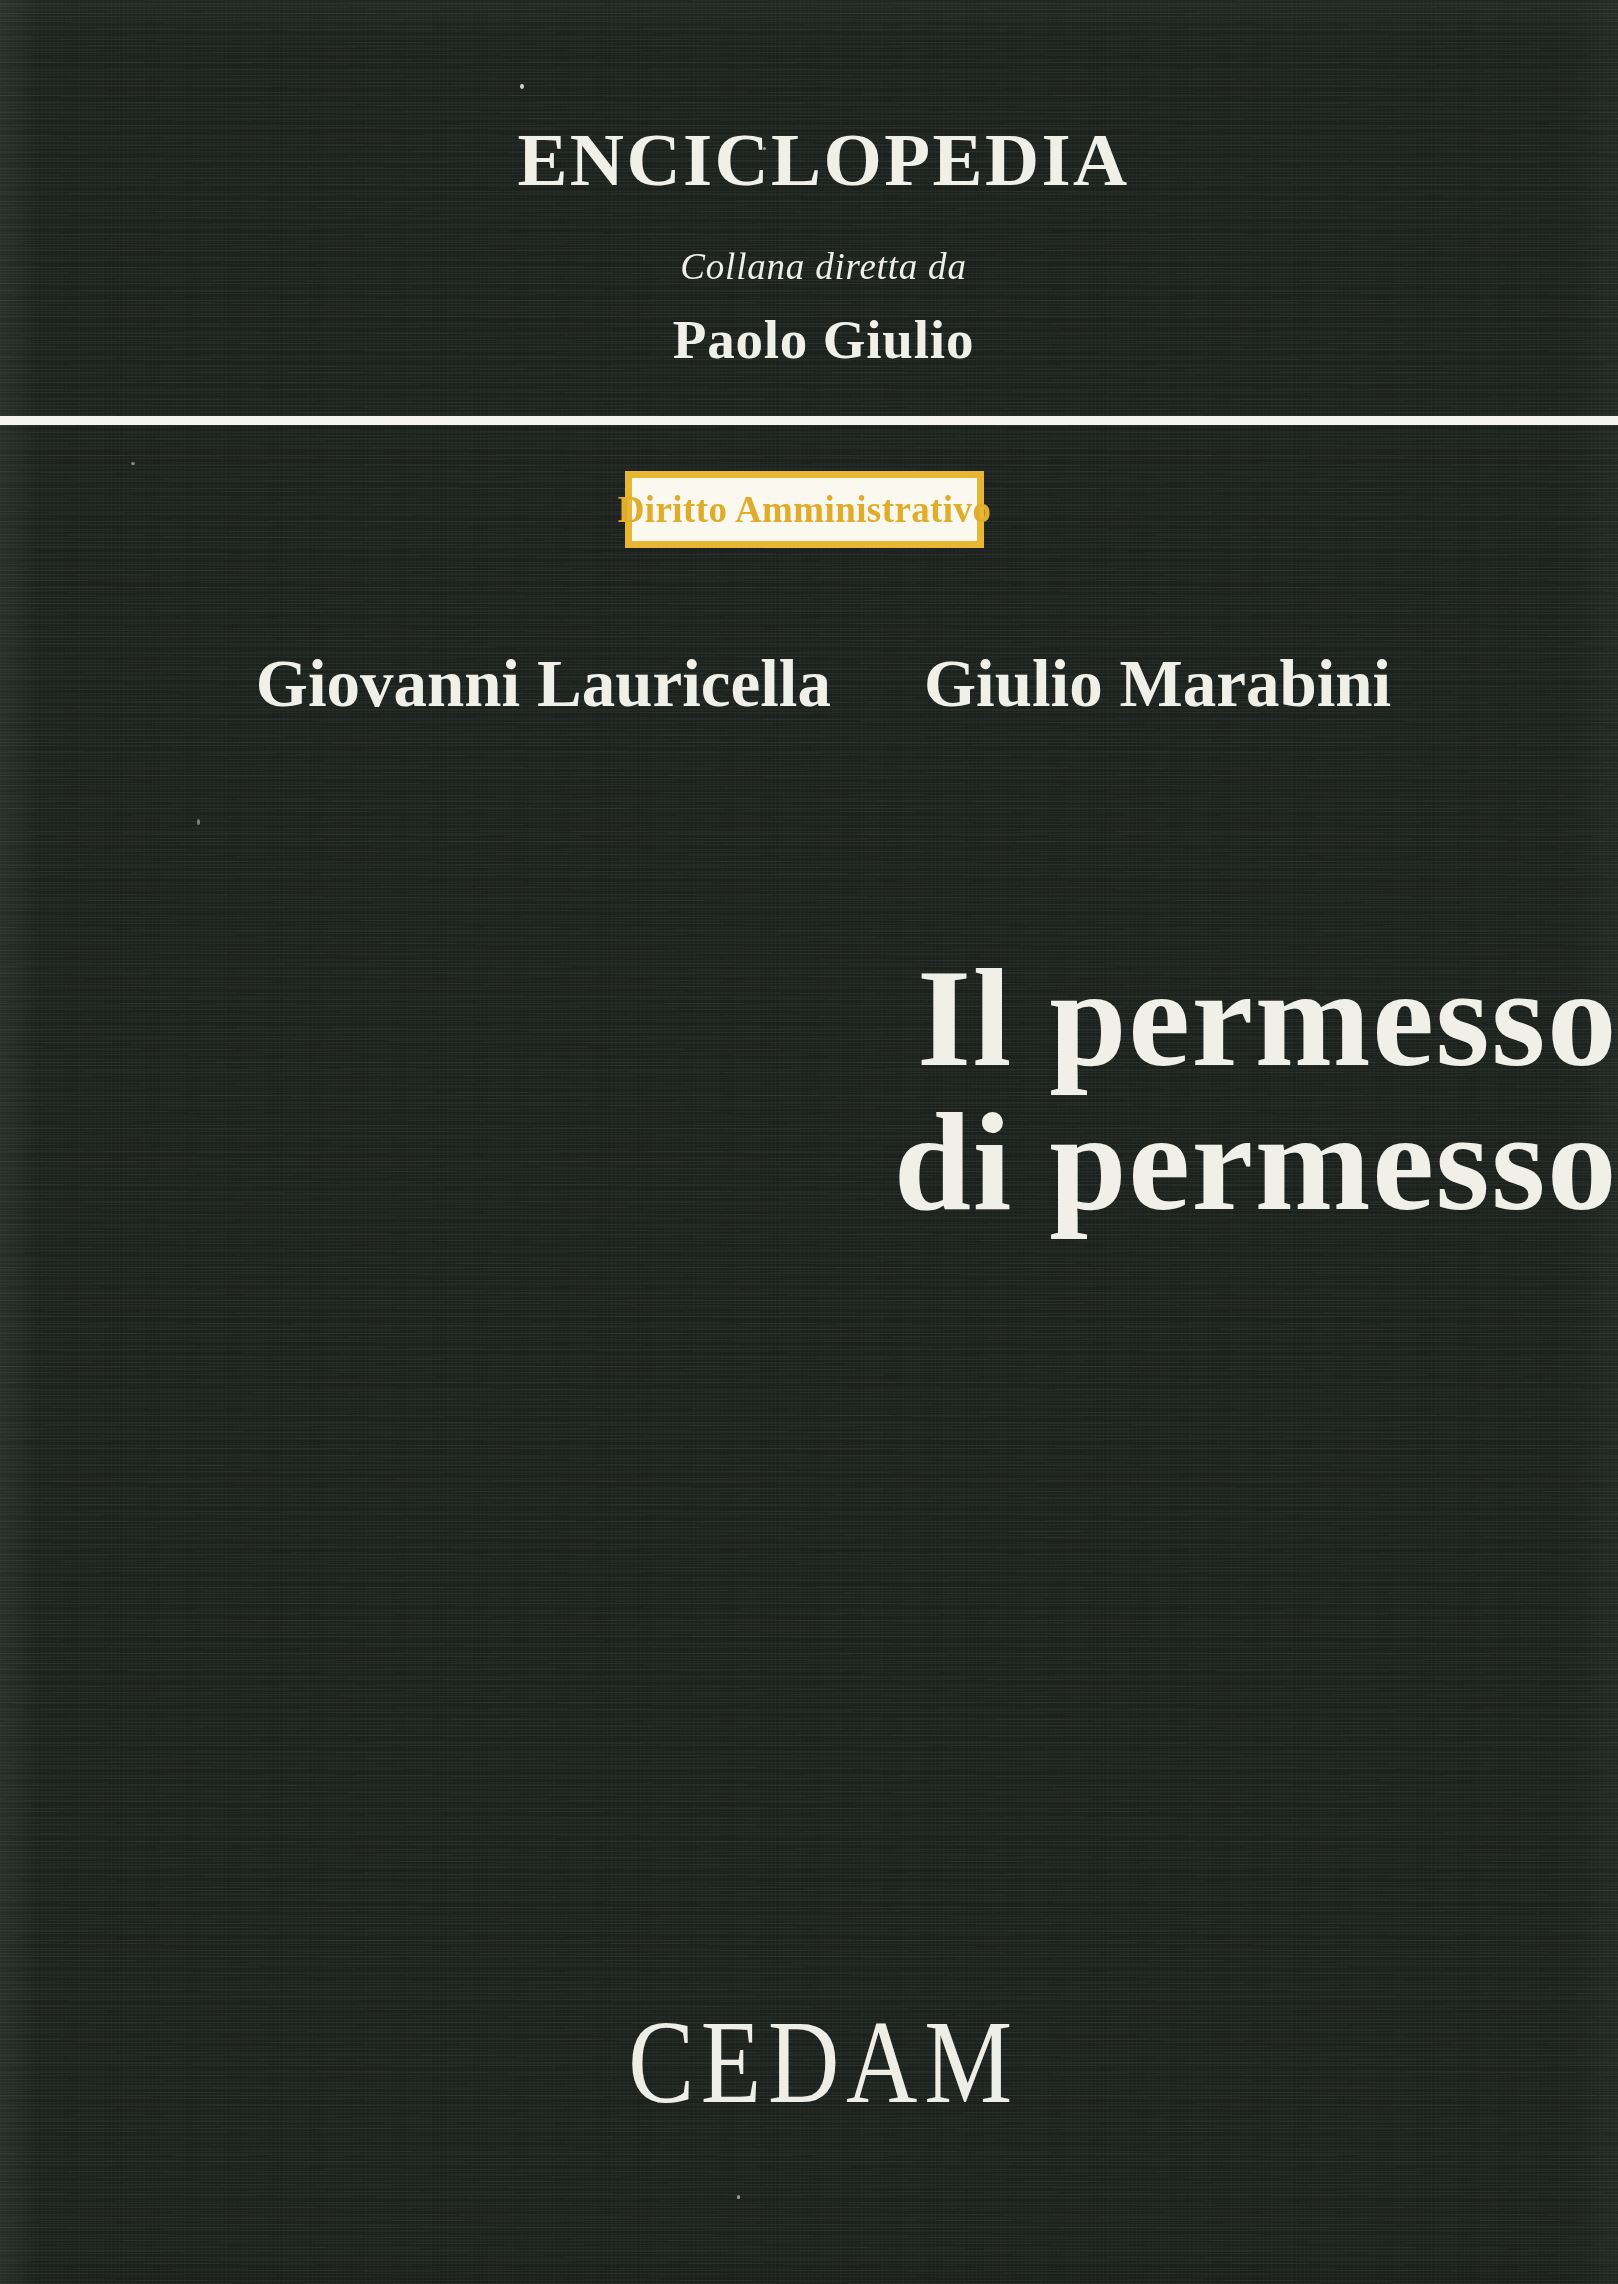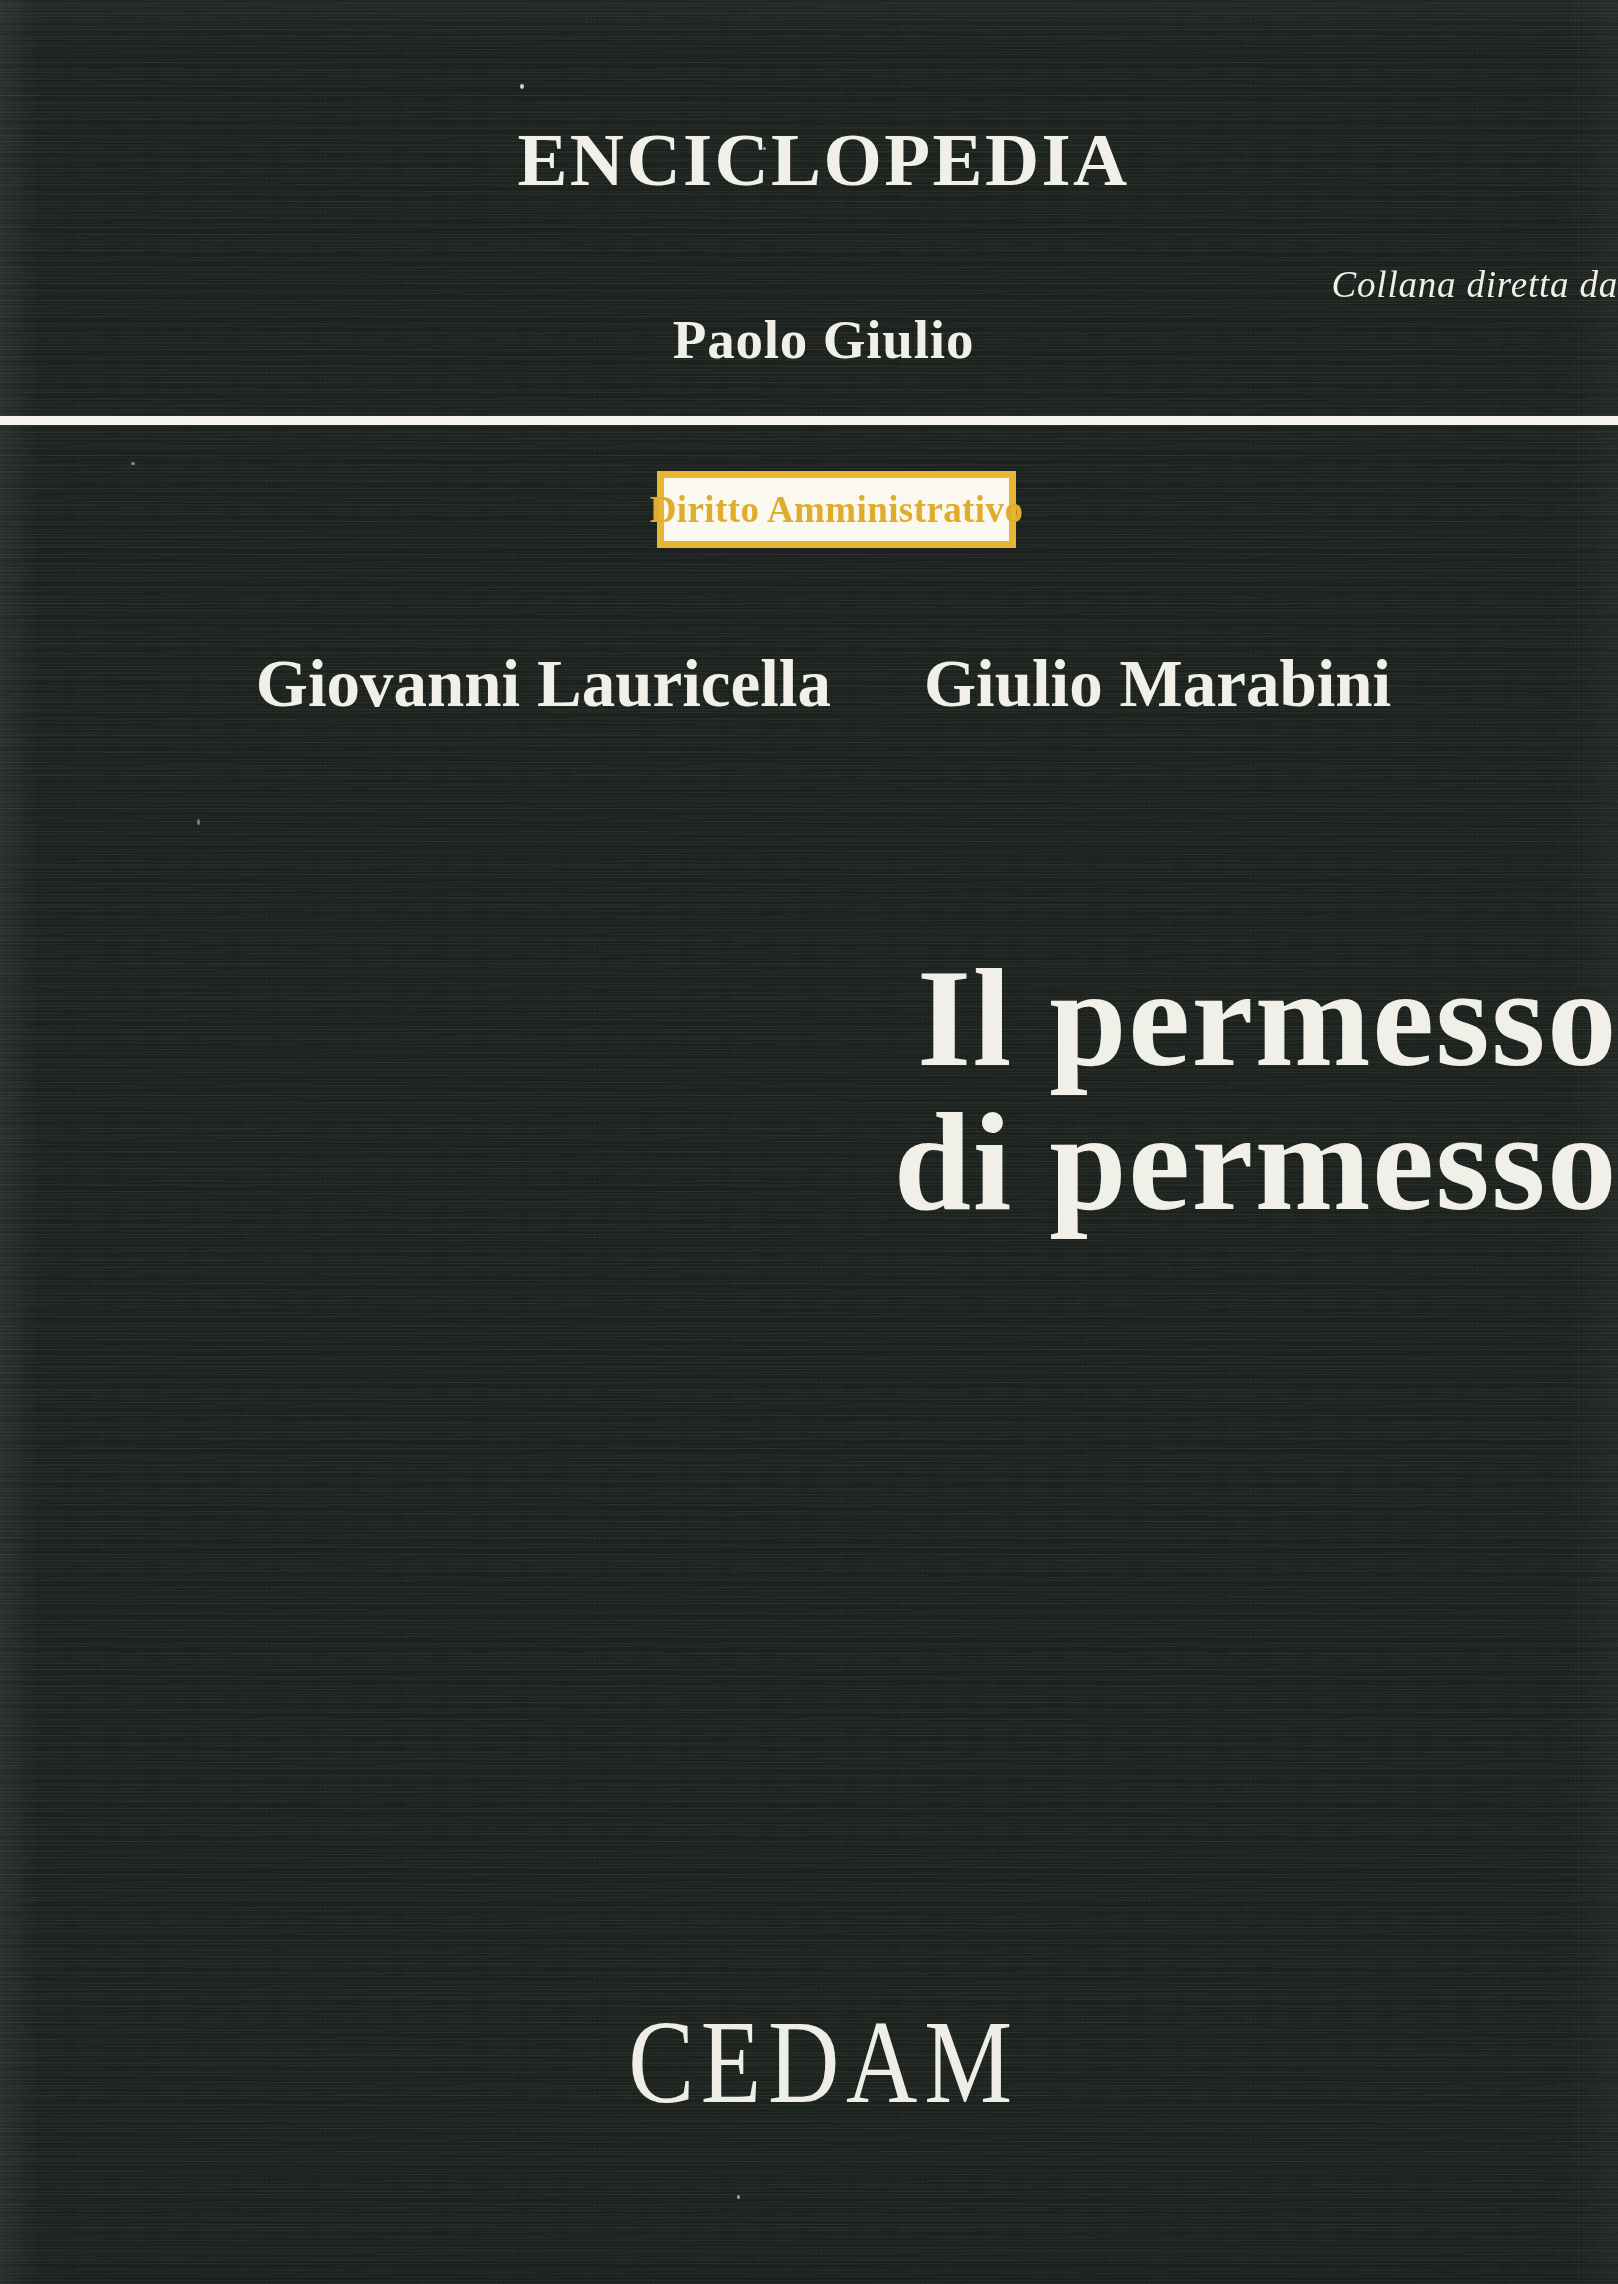--- a/index.html
+++ b/index.html
@@ -28,25 +28,24 @@
     line-height: 1;
     white-space: nowrap;
   }
   .series-title {
     top: 122px;
     font-size: 75px;
     font-weight: 700;
     letter-spacing: 2.4px;
   }
   .series-subtitle {
-    top: 266px;
+    top: 248px;
     font-size: 37px;
     font-style: italic;
     letter-spacing: 0.8px;
-    text-align: right;
   }
   .series-editor {
     top: 312px;
     font-size: 55px;
     font-weight: 700;
     letter-spacing: 0.8px;
   }
   .divider {
     position: absolute;
     top: 416px;
@@ -60,21 +59,20 @@
     top: 471px;
     left: 625px;
     width: 359px;
     height: 77px;
     box-sizing: border-box;
     border: 7.3px solid var(--badge-border, #e7b632);
     background: var(--badge-background, #fbf9ef);
     display: flex;
     align-items: center;
     justify-content: center;
-    margin-left: 32px;
   }
   .badge-label {
     font-size: 37px;
     font-weight: 700;
     color: var(--badge-text, #dfac2b);
     letter-spacing: 0.4px;
     white-space: nowrap;
   }
   .authors {
     top: 650px;

